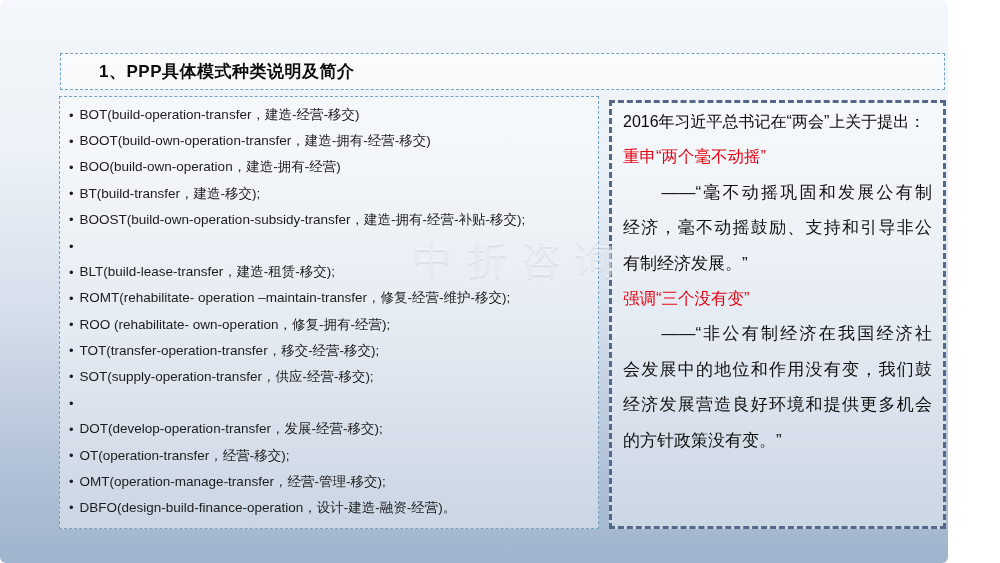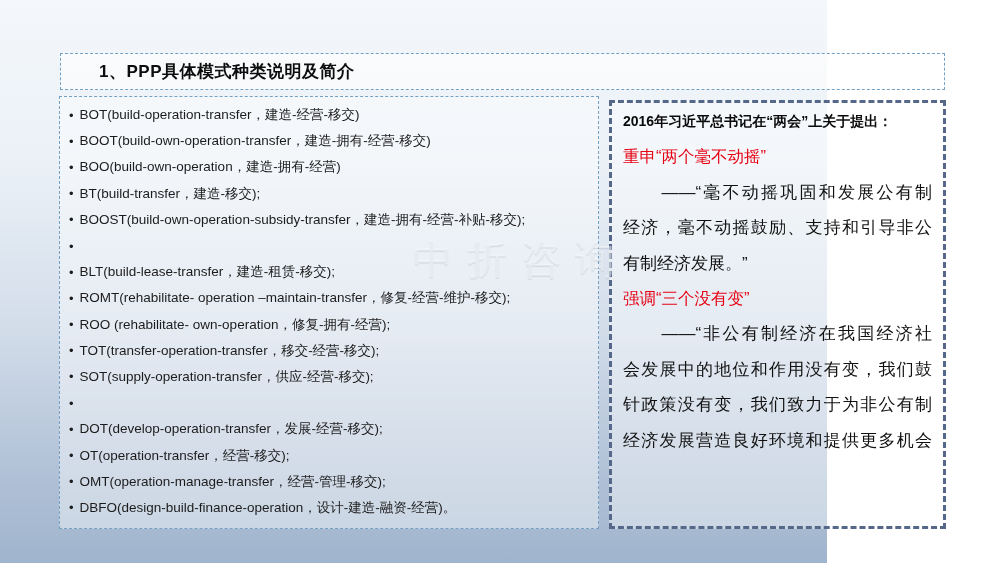--- a/index.html
+++ b/index.html
@@ -1,22 +1,23 @@
 <!DOCTYPE html>
 <html style="--red-text: #e60012; --fine-dash: #74a0c4; --thick-dash: #55688a; --bg-top: #f4f7fb; --bg-bottom: #9fb4cd;"><head>
 <meta charset="utf-8">
 <style>
   html,body { margin:0; padding:0; }
   body {
     font-family: "Liberation Sans", sans-serif;
     width:1000px; height:563px; overflow:hidden;
   }
   .slide {
-    position:relative; width:827px; height:563px;
+    position:relative; width:948px; height:563px;
     background: linear-gradient(180deg, #f4f7fb 0%, #ebf1f7 28%, #d3ddea 58%, #b3c3d8 82%, #9fb4cd 100%);
+    border-radius: 6px;
   }
   .title-box {
     position:absolute; left:60px; top:53px; width:885px; height:37px;
     box-sizing:border-box;
     border:1px dashed var(--fine-dash, #74a0c4);
     background: rgba(255,255,255,0.55);
     display:flex; align-items:center;
     padding-left:38px;
   }
   .title-text {
@@ -44,21 +45,21 @@
     border:3px dashed var(--thick-dash, #55688a);
     background: rgba(255,255,255,0.42);
     padding:1px 11px 0 11px;
     overflow:hidden;
   }
   .ln {
     height:35.4px; line-height:35.4px;
     font-size:17px; color:#111;
     white-space:nowrap; overflow:hidden;
   }
-  .ln.heading { font-size:14px; font-weight:bold; color:#0a0a0a; }
+  .ln.heading { font-size:16px; font-weight:normal; color:#0a0a0a; }
   .ln.red { color:var(--red-text, #e60012); font-weight:normal; font-size:16.5px; }
   .ln.stretch { white-space:normal; text-align:justify; text-align-last:justify; }
   .watermark {
     position:absolute; left:413px; top:232px;
     font-size:40px; font-weight:normal;
     color:rgba(255,255,255,0.5);
     letter-spacing:14px; white-space:nowrap;
     pointer-events:none;
     text-shadow: 0 1px 1px rgba(120,140,165,0.25);
   }
@@ -142,20 +143,20 @@
   <div class="right-panel">
     <div>
         <div class="ln heading">2016年习近平总书记在“两会”上关于提出：</div>
         <div class="ln red">重申“两个毫不动摇”</div>
         <div class="ln body stretch">　　——“毫不动摇巩固和发展公有制</div>
         <div class="ln body stretch">经济，毫不动摇鼓励、支持和引导非公</div>
         <div class="ln body">有制经济发展。”</div>
         <div class="ln red">强调“三个没有变”</div>
         <div class="ln body stretch">　　——“非公有制经济在我国经济社</div>
         <div class="ln body stretch">会发展中的地位和作用没有变，我们鼓</div>
-        <div class="ln body stretch">针政策没有变，我们致力于为非公有制</div>
         <div class="ln body stretch">经济发展营造良好环境和提供更多机会</div>
+        <div class="ln body">的方针政策没有变。”</div>
       </div>
   </div>
 
   <div class="watermark">中折咨询</div>
 
 </div>
 
 </body></html>

